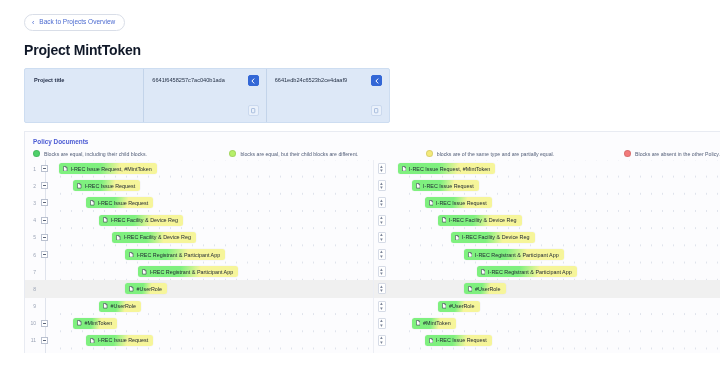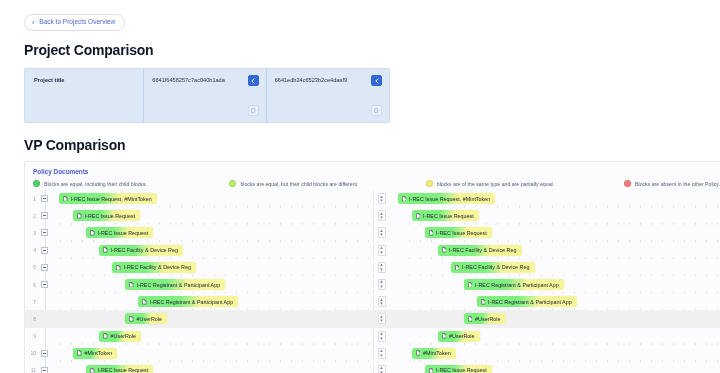--- a/index.html
+++ b/index.html
@@ -192,21 +192,21 @@
 
 <div class="page">
 
   <div class="back-bar">
     <div class="back-btn">
       <span class="back-chevron">‹</span>
       <span>Back to Projects Overview</span>
     </div>
   </div>
 
-  <h1 class="section-title">Project Comparison</h1>
+  <h1 class="section-title">Project MintToken</h1>
 
   <div class="cmp-card">
     <div class="cmp-col label-col">
       <div class="cmp-label">Project title</div>
     </div>
 
     <div class="cmp-col val-col">
       <div class="cmp-value">6641f6458257c7ac040b1ada</div>
       <div class="btn-sq primary">
         <svg width="4" height="6" viewBox="0 0 4 6" aria-hidden="true">
@@ -228,21 +228,20 @@
           </svg>
       </div>
       <div class="btn-sq ghost">
         <svg width="5" height="6" viewBox="0 0 5 6" aria-hidden="true">
             <rect x="0.5" y="0.5" width="3.3" height="4.3" rx="0.6" fill="none" stroke="#9bb4d8" stroke-width="0.8"></rect>
           </svg>
       </div>
     </div>
   </div>
 
-  <h1 class="section-title vp">VP Comparison</h1>
 
   <div class="vp-panel">
     <div class="vp-head">
       <div class="vp-head-title">Policy Documents</div>
       <div class="legend" id="legend-host">
           <div class="legend-item i0">
             <span class="dot" style="background: rgb(79, 209, 106);"></span>
             <span class="legend-text">Blocks are equal, including their child blocks.</span>
           </div>
           <div class="legend-item i1">

